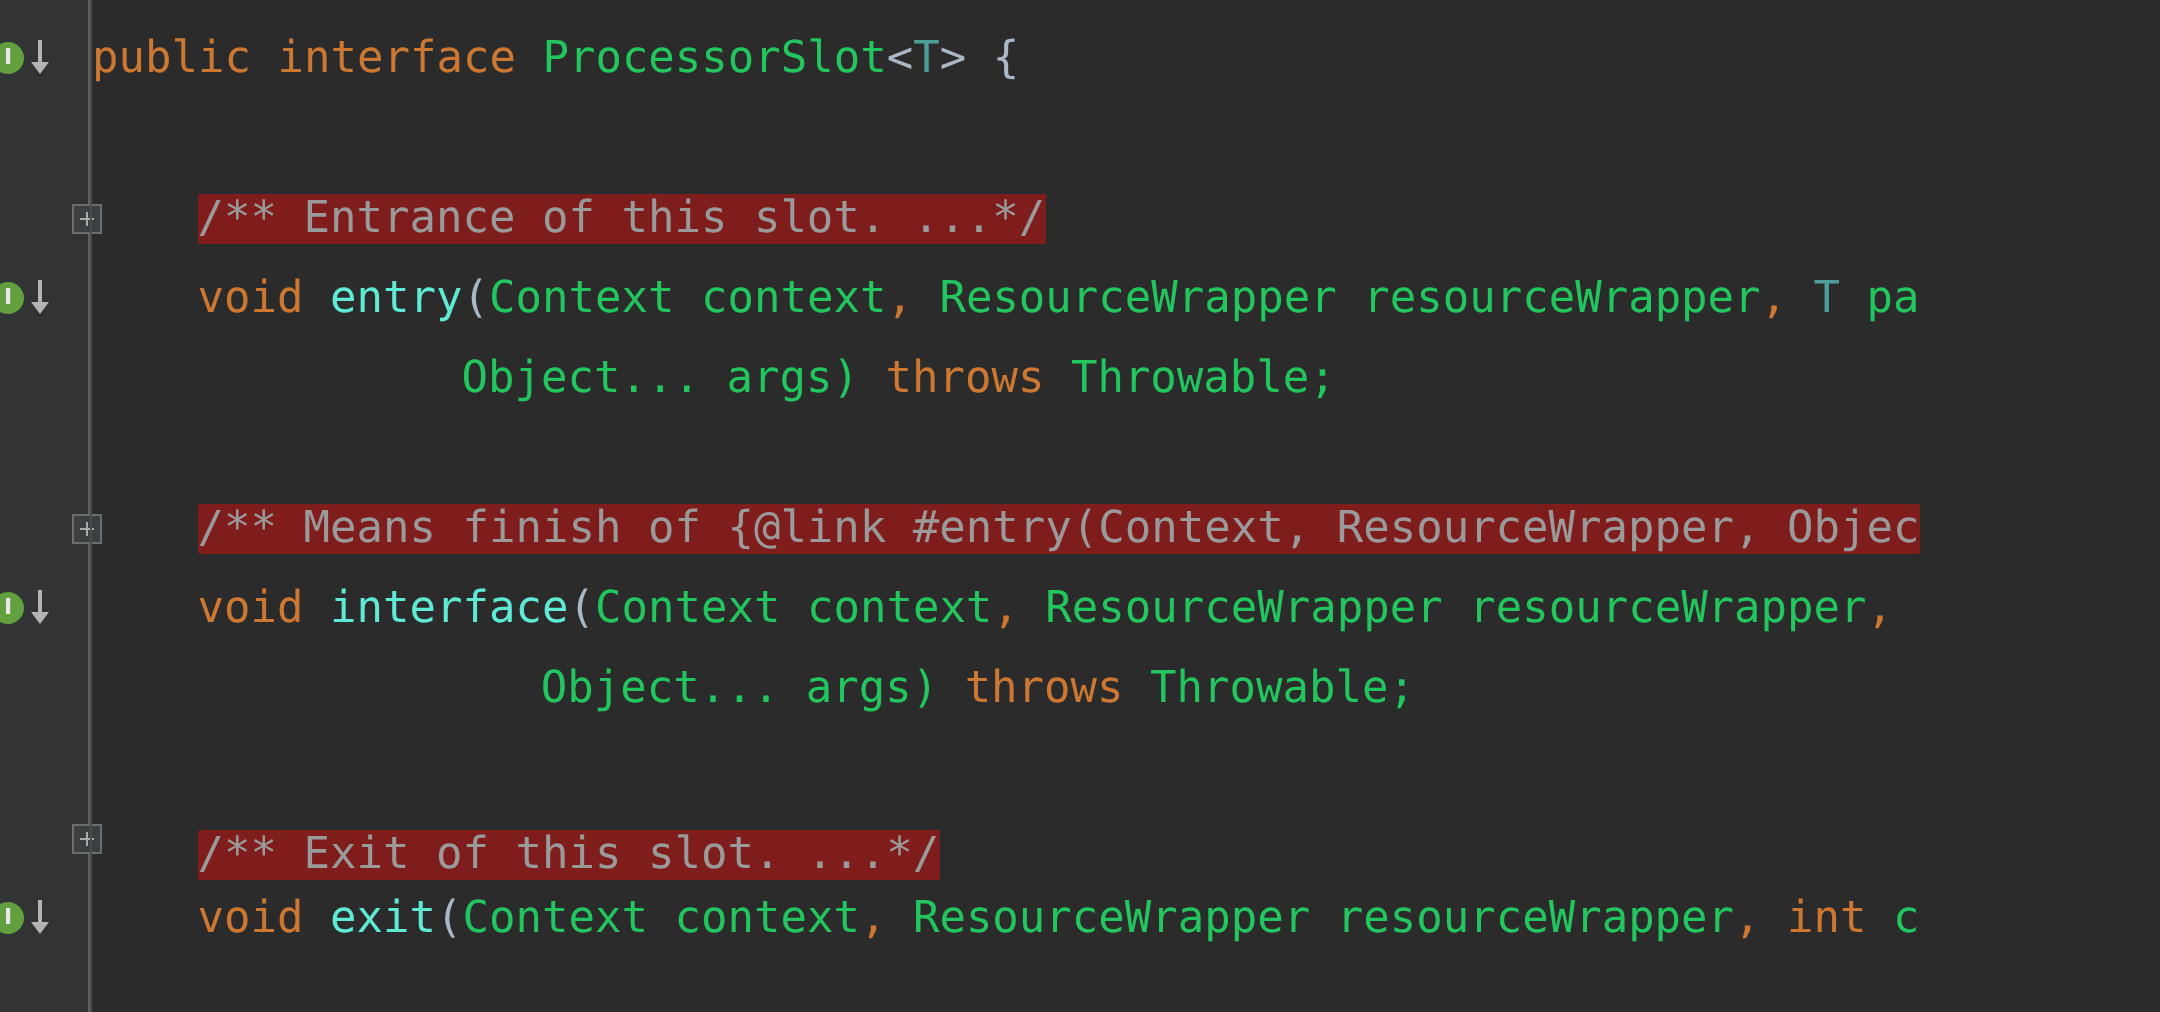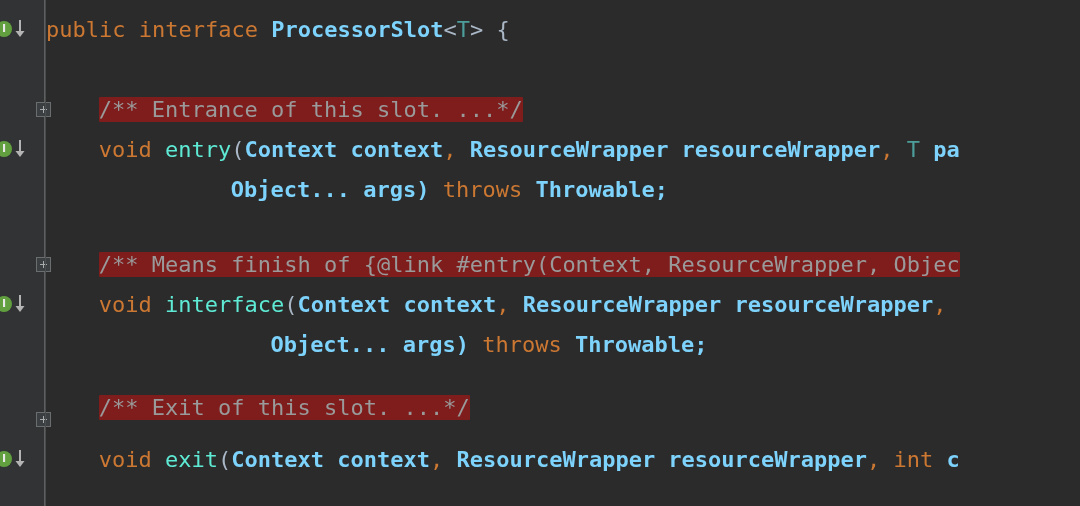--- a/index.html
+++ b/index.html
@@ -103,21 +103,21 @@
     white-space: pre;
     font-size: 22px;
     letter-spacing: 0px;
     color: #a9b7c6;
   }
 
   
   .kw   { color: #cc7832; text-align: right; }
   .gen  { color: #4d9e9b; }
   .meth { color: #5eead4; }
-  .ident{ color: #7dd3fc; font-weight: bold; }
+  .ident{ color: #22c55e; }
   .punc { color: #a9b7c6; }
   .comma{ color: #cc7832; }
 
   
   .fold-text {
     background: #7f1d1d;
     color: #9a9a9a;
     border-radius: 1px;
   }
 
@@ -144,21 +144,21 @@
         <div class="line" style="top: 10px; left: 0px;"><span class="kw">public</span><span class="punc"> </span><span class="kw">interface</span><span class="punc"> </span><span class="ident">ProcessorSlot</span><span class="punc">&lt;</span><span class="gen">T</span><span class="punc">&gt; {</span></div>
         <div class="line" style="top: 50px; left: 0px;"></div>
         <div class="line" style="top: 90px; left: 52.8px;"><span class="fold-text">/** Entrance of this slot. ...*/</span></div>
         <div class="line" style="top: 130px; left: 52.8px;"><span class="kw">void</span><span class="punc"> </span><span class="meth">entry</span><span class="punc">(</span><span class="ident">Context</span><span class="ident"> context</span><span class="comma">,</span><span class="ident"> ResourceWrapper resourceWrapper</span><span class="comma">,</span><span class="punc"> </span><span class="gen">T</span><span class="ident"> pa</span></div>
         <div class="line" style="top: 170px; left: 184.8px;"><span class="ident">Object... args) </span><span class="kw">throws</span><span class="ident"> Throwable;</span></div>
         <div class="line" style="top: 210px; left: 0px;"></div>
         <div class="line" style="top: 245px; left: 52.8px;"><span class="fold-text">/** Means finish of {@link #entry(Context, ResourceWrapper, Objec</span></div>
         <div class="line" style="top: 285px; left: 52.8px;"><span class="kw">void</span><span class="punc"> </span><span class="meth">interface</span><span class="punc">(</span><span class="ident">Context</span><span class="ident"> context</span><span class="comma">,</span><span class="ident"> ResourceWrapper resourceWrapper</span><span class="comma">,</span></div>
         <div class="line" style="top: 325px; left: 224.4px;"><span class="ident">Object... args) </span><span class="kw">throws</span><span class="ident"> Throwable;</span></div>
         <div class="line" style="top: 365px; left: 0px;"></div>
-        <div class="line" style="top: 388px; left: 52.8px;"><span class="fold-text">/** Exit of this slot. ...*/</span></div>
+        <div class="line" style="top: 408px; left: 52.8px;"><span class="fold-text">/** Exit of this slot. ...*/</span></div>
         <div class="line" style="top: 440px; left: 52.8px;"><span class="kw">void</span><span class="punc"> </span><span class="meth">exit</span><span class="punc">(</span><span class="ident">Context</span><span class="ident"> context</span><span class="comma">,</span><span class="ident"> ResourceWrapper resourceWrapper</span><span class="comma">,</span><span class="punc"> </span><span class="kw">int</span><span class="ident"> c</span></div>
       </div>
   </div>
 
   <div class="gutter">
     <div id="gutter-host">
         <div class="fold-line" style="top: 0px; height: 506px;"></div>
         <div class="impl-marker" style="top: 18px;">
           <div class="circle">I</div>
           <svg class="arrow" viewBox="0 0 14 20">

